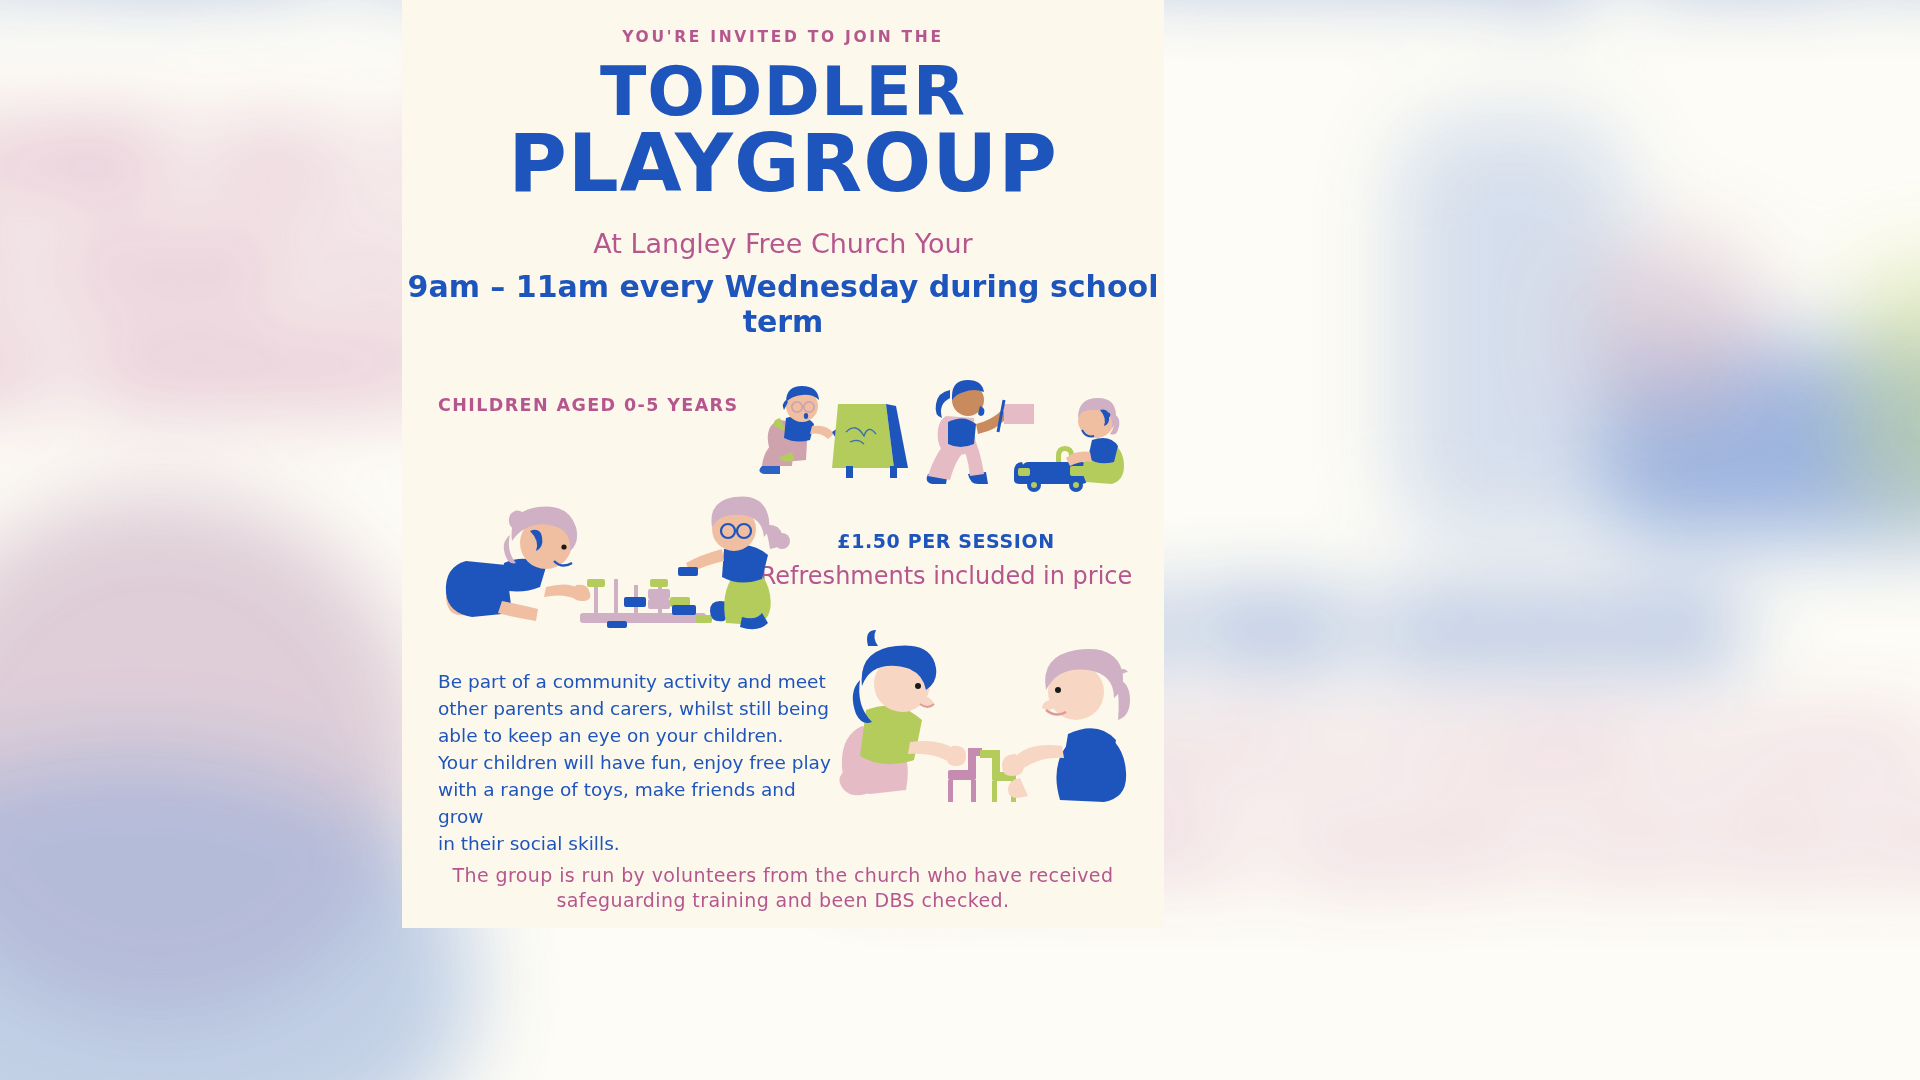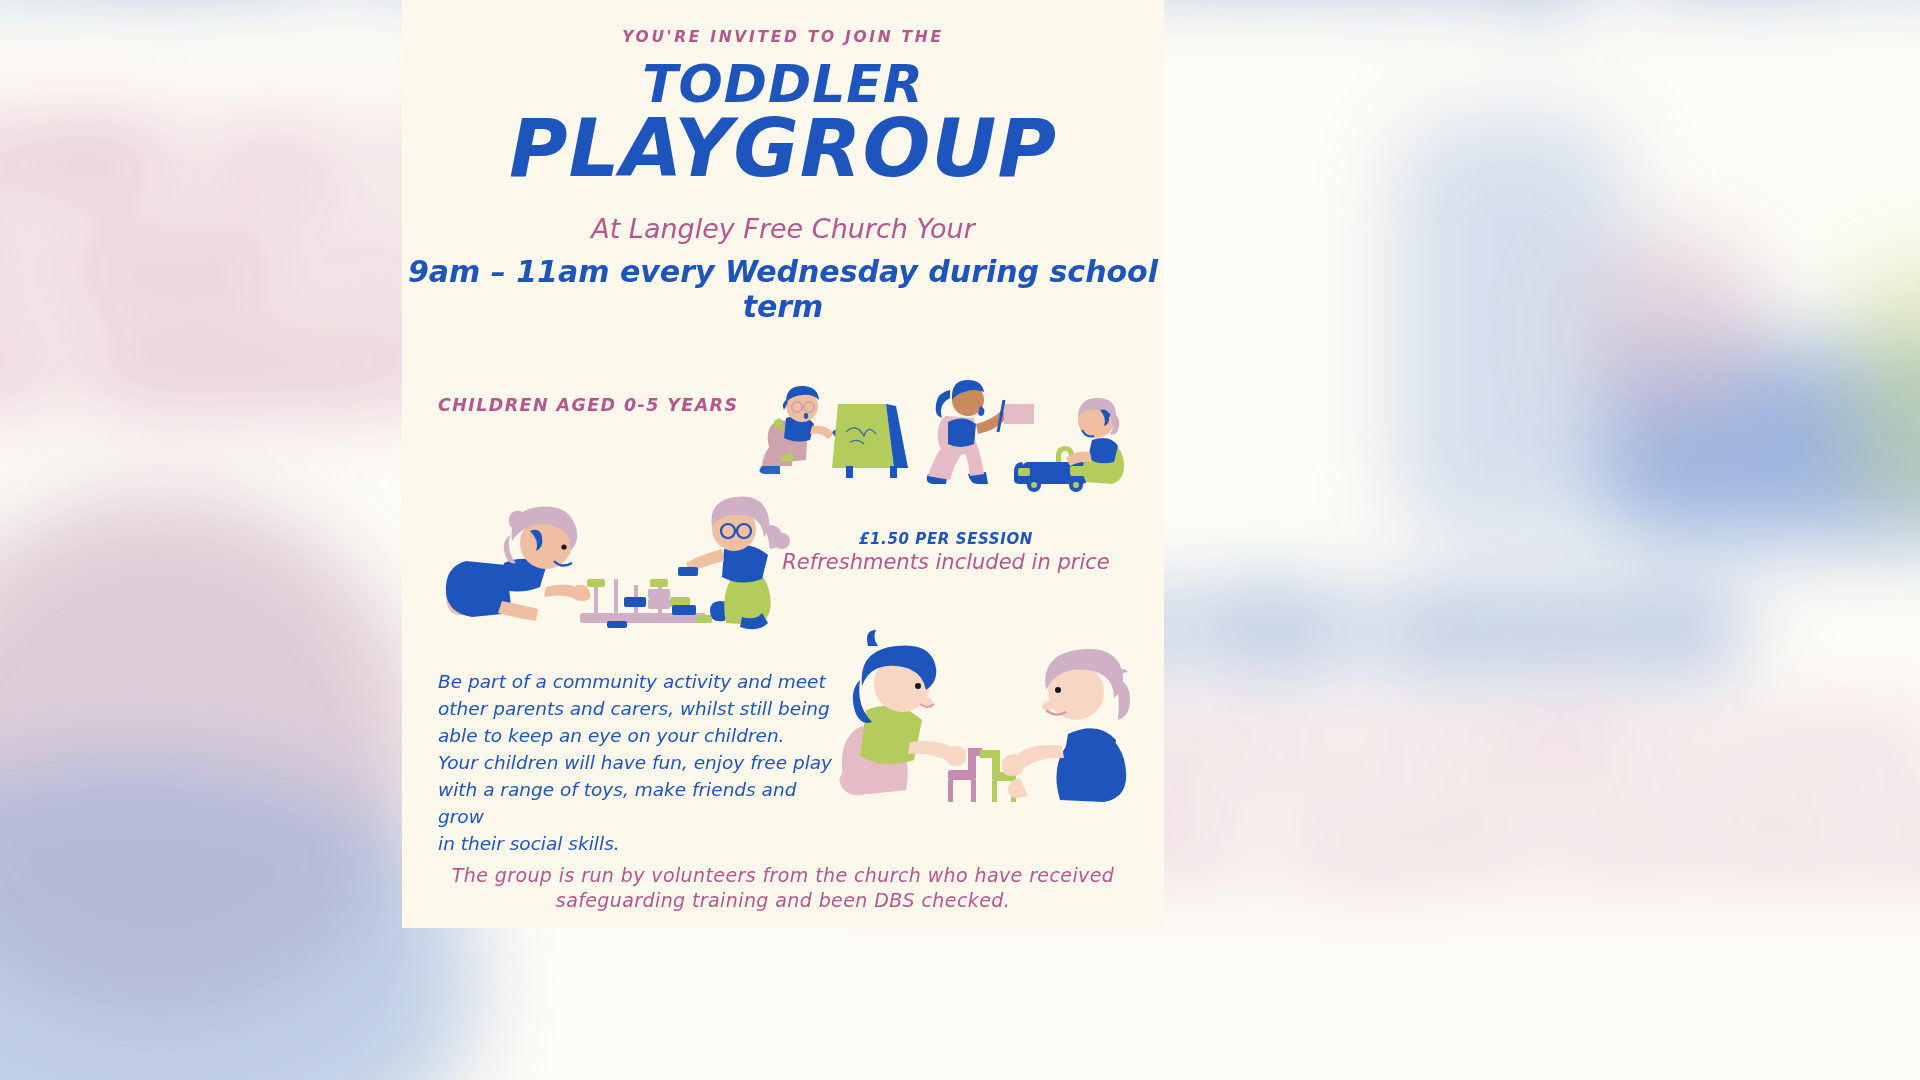--- a/index.html
+++ b/index.html
@@ -29,21 +29,20 @@
   .bg-p { color:#b5588f; }
 
   
   #poster {
     position:absolute;
     left:402px; top:0;
     width:762px; height:928px;
     background:#fdf8ec;
     overflow:hidden;
     z-index:5;
-    font-style:italic;
   }
 
   .kicker {
     text-align:center;
     color:#b5578e;
     font-size:15.5px;
     letter-spacing:2.7px;
     font-weight:600;
     margin-top:28px;
   }
@@ -51,21 +50,21 @@
   .title {
     text-align:center;
     color:#1e55bd;
     font-weight:800;
     font-size:80px;
     line-height:.93;
     letter-spacing:1px;
     margin-top:14px;
     font-family:"DejaVu Sans", sans-serif;
   }
-  .title .l1 { display:block; font-size:52px; }
+  .title .l1 { display:block; font-size:68px; }
   .title .l2 { display:block; font-size:80px; margin-top:4px; }
 
   .venue {
     text-align:center;
     color:#b5578e;
     font-size:27px;
     margin-top:26px;
     font-family:"DejaVu Sans", sans-serif;
   }
   .times {
@@ -89,28 +88,29 @@
 
   
   .price-block {
     position:absolute;
     right:18px; top:530px;
     width:400px;
     text-align:center;
   }
   .price {
     color:#1e55bd;
-    font-size:15px;
+    font-size:19px;
     letter-spacing:.6px;
     font-weight:700;
   }
   .refresh {
     color:#b5578e;
-    font-size:21px;
+    font-size:24px;
     line-height:1.35;
+    margin-top:8px;
   }
 
   
   .bodytext {
     position:absolute;
     left:36px; top:668px;
     width:400px;
     color:#1e55bd;
     font-size:18.5px;
     line-height:1.46;

